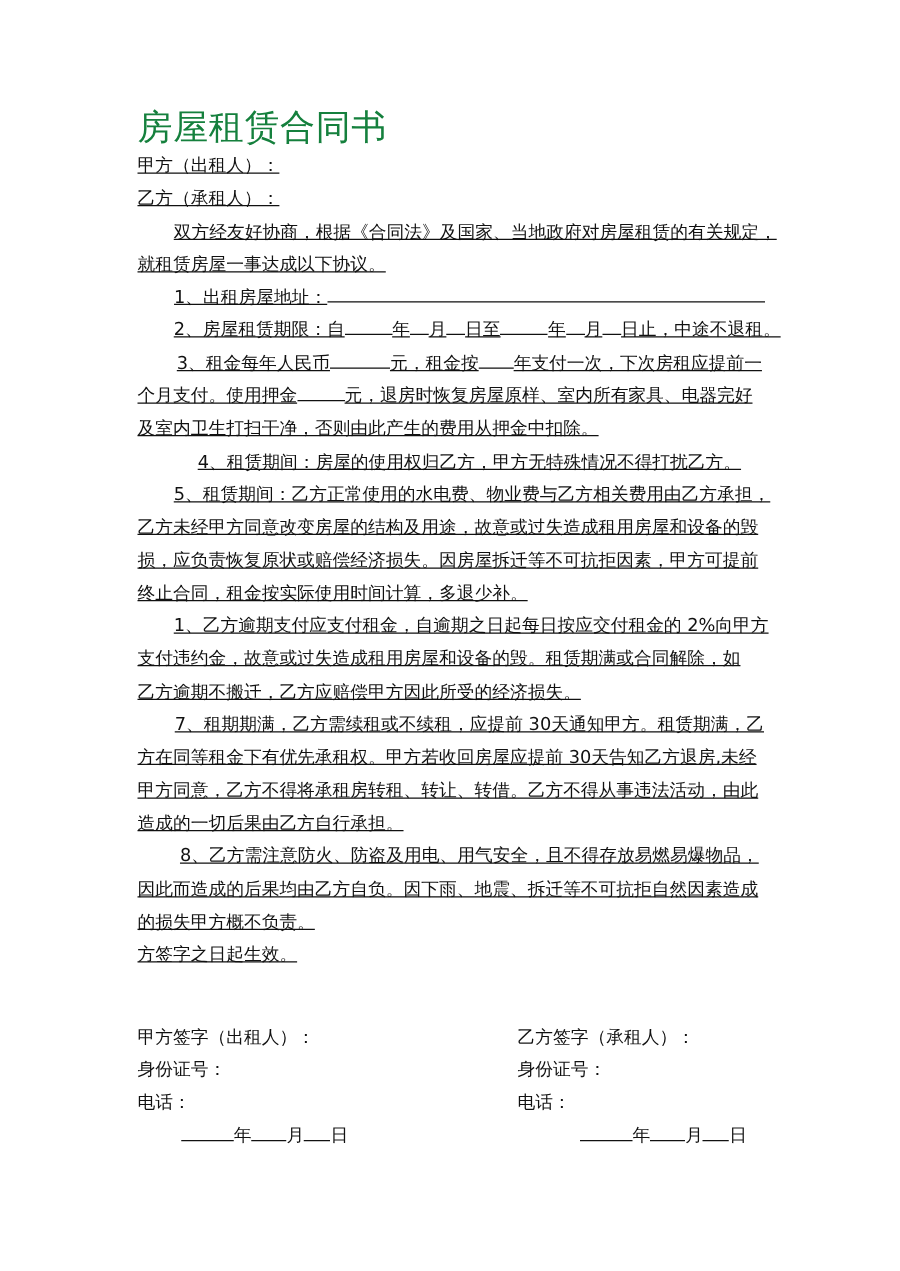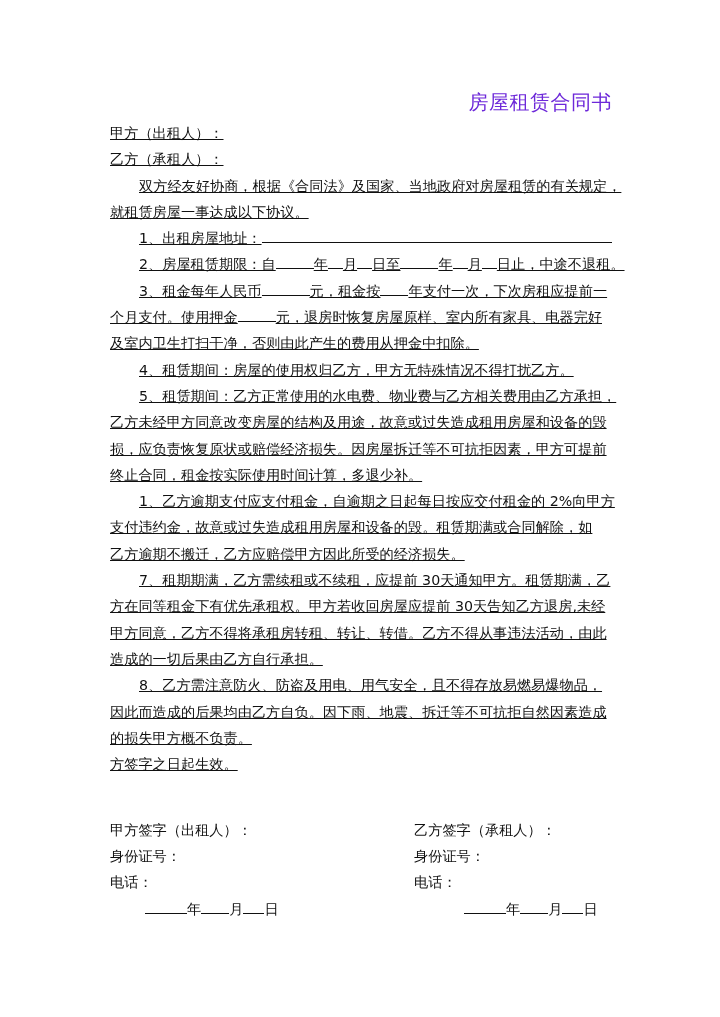--- a/index.html
+++ b/index.html
@@ -3,28 +3,28 @@
 <meta charset="utf-8">
 <style>
   html, body { margin: 0; padding: 0; background: #ffffff; }
   body {
     width: 720px; height: 1017px; position: relative; overflow: hidden;
     font-family: "DejaVu Sans", "Liberation Sans", sans-serif;
     color: #111111;
   }
   .page { position: absolute; left: 110px; top: 86px; width: 502px; }
   .title {
-    text-align: right; font-size: 20px; line-height: 32px; height: 32px;
-    letter-spacing: 0.5px; margin-bottom: 2px; color: #6d28d9;
+    text-align: left; font-size: 28px; line-height: 32px; height: 32px;
+    letter-spacing: 0.5px; margin-bottom: 2px; color: #15803d;
   }
   .line {
     font-size: 14.2px; line-height: 26.3px; height: 26.3px;
     white-space: nowrap; letter-spacing: 0px; text-decoration: underline;
   }
-  .indent { padding-left: 29px; }
+  .indent { padding-left: 29px; text-align: center; }
   .blank { display: inline-block; border-bottom: 1px solid #111; height: 14px; vertical-align: baseline; }
   .sig { position: absolute; font-size: 14.2px; line-height: 26.3px; white-space: nowrap; }
 </style>
 </head>
 <body>
 
 <div class="page">
   <div class="title">房屋租赁合同书</div>
   <div class="line">甲方（出租人）：</div>
   <div class="line">乙方（承租人）：</div>

